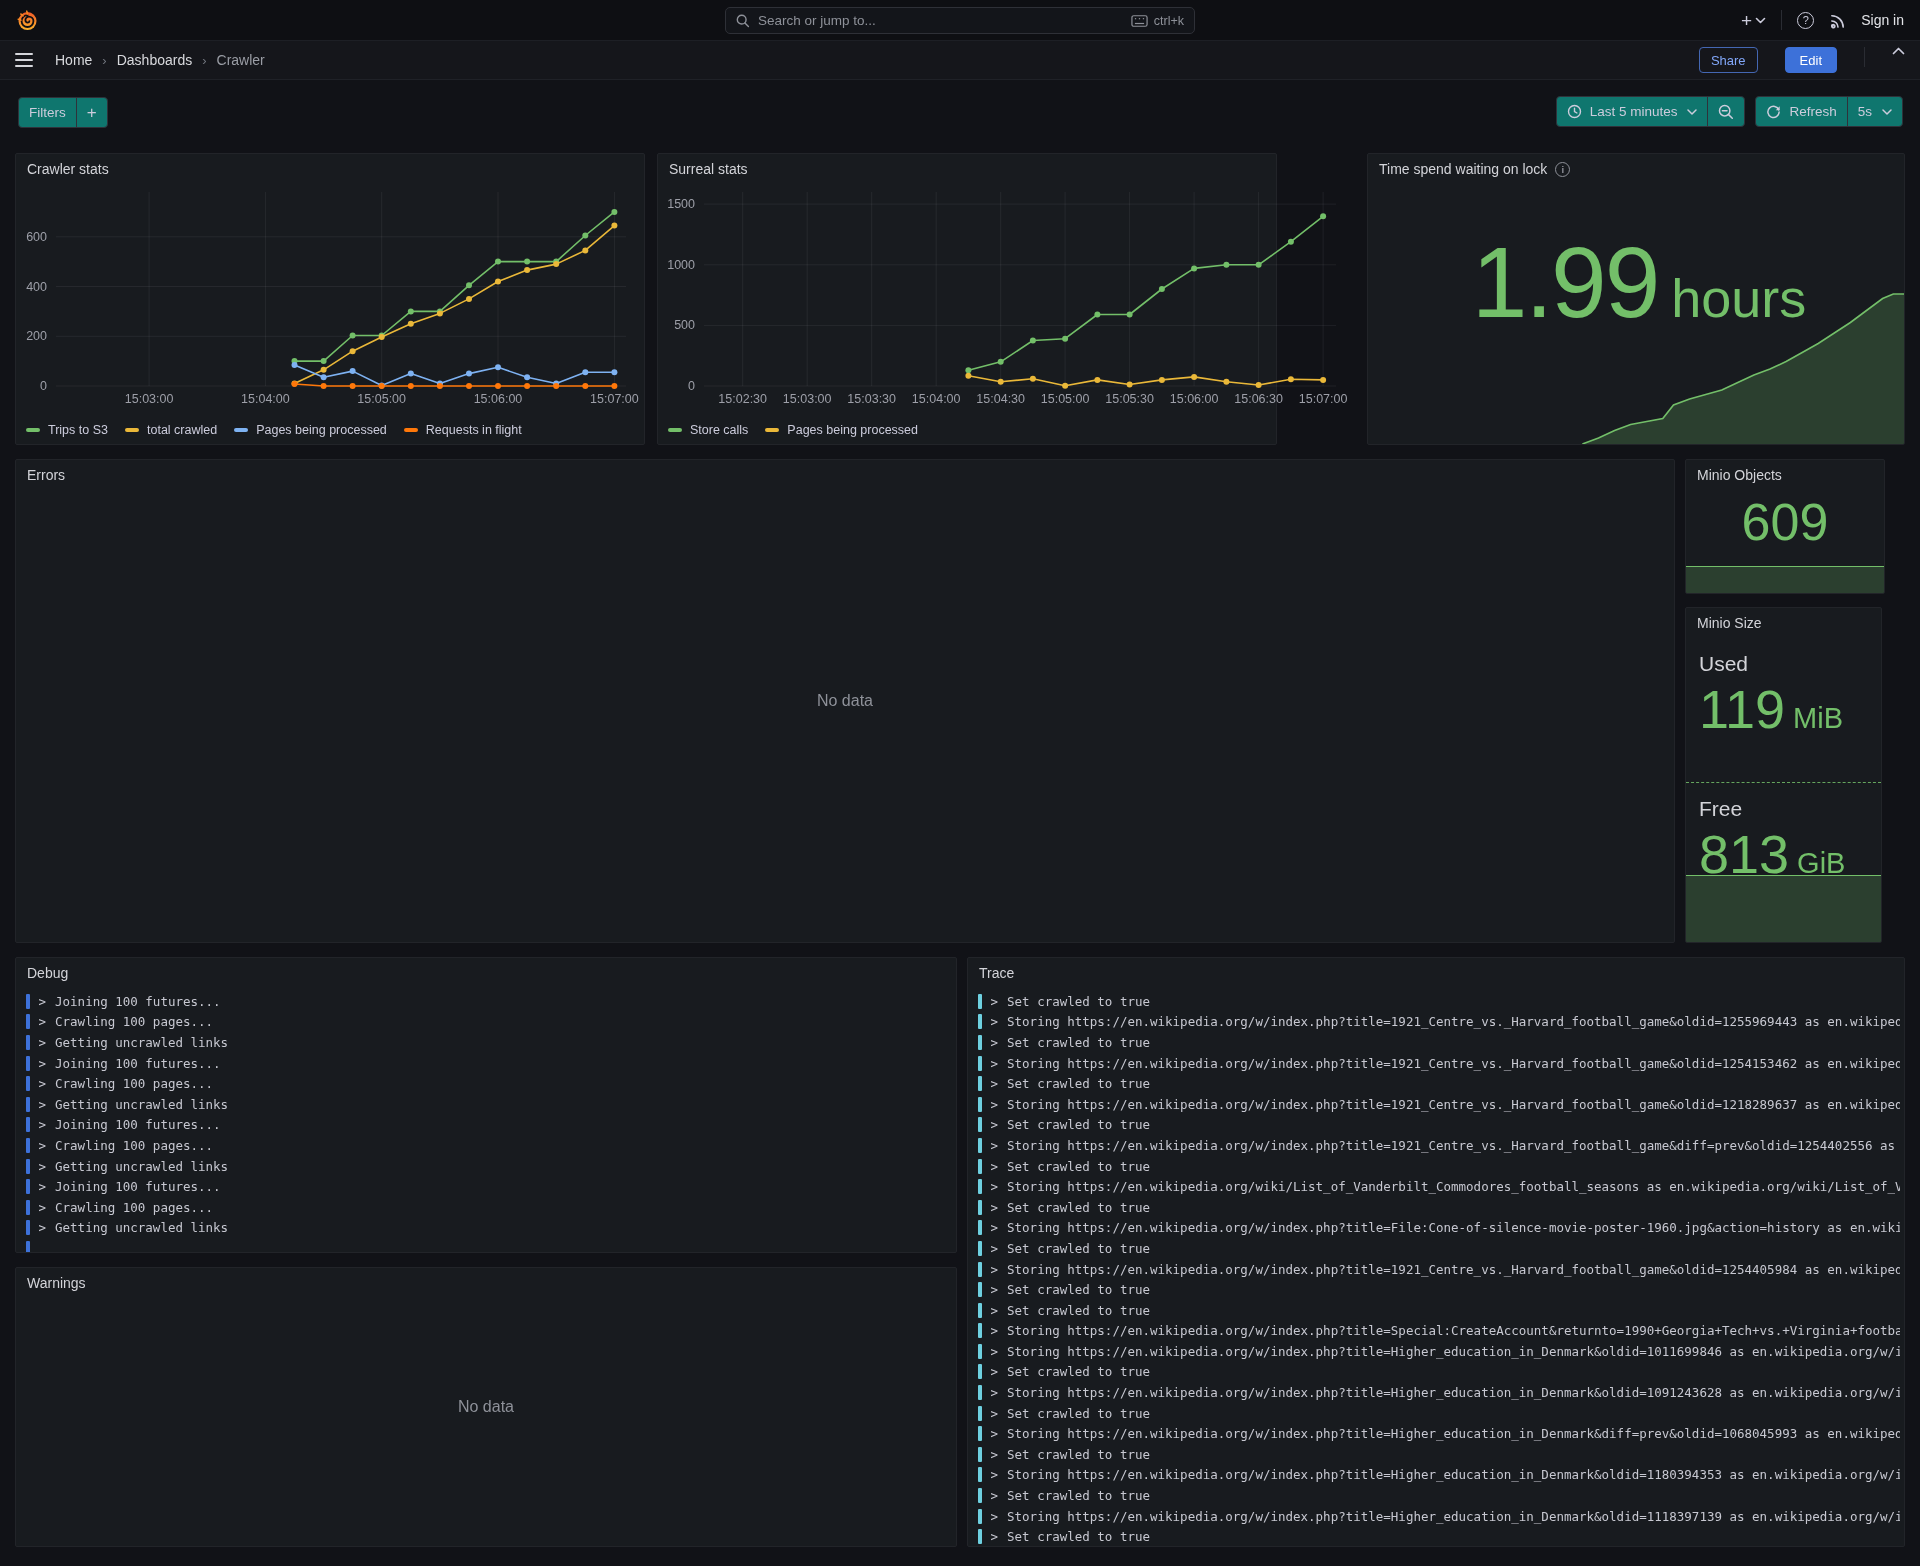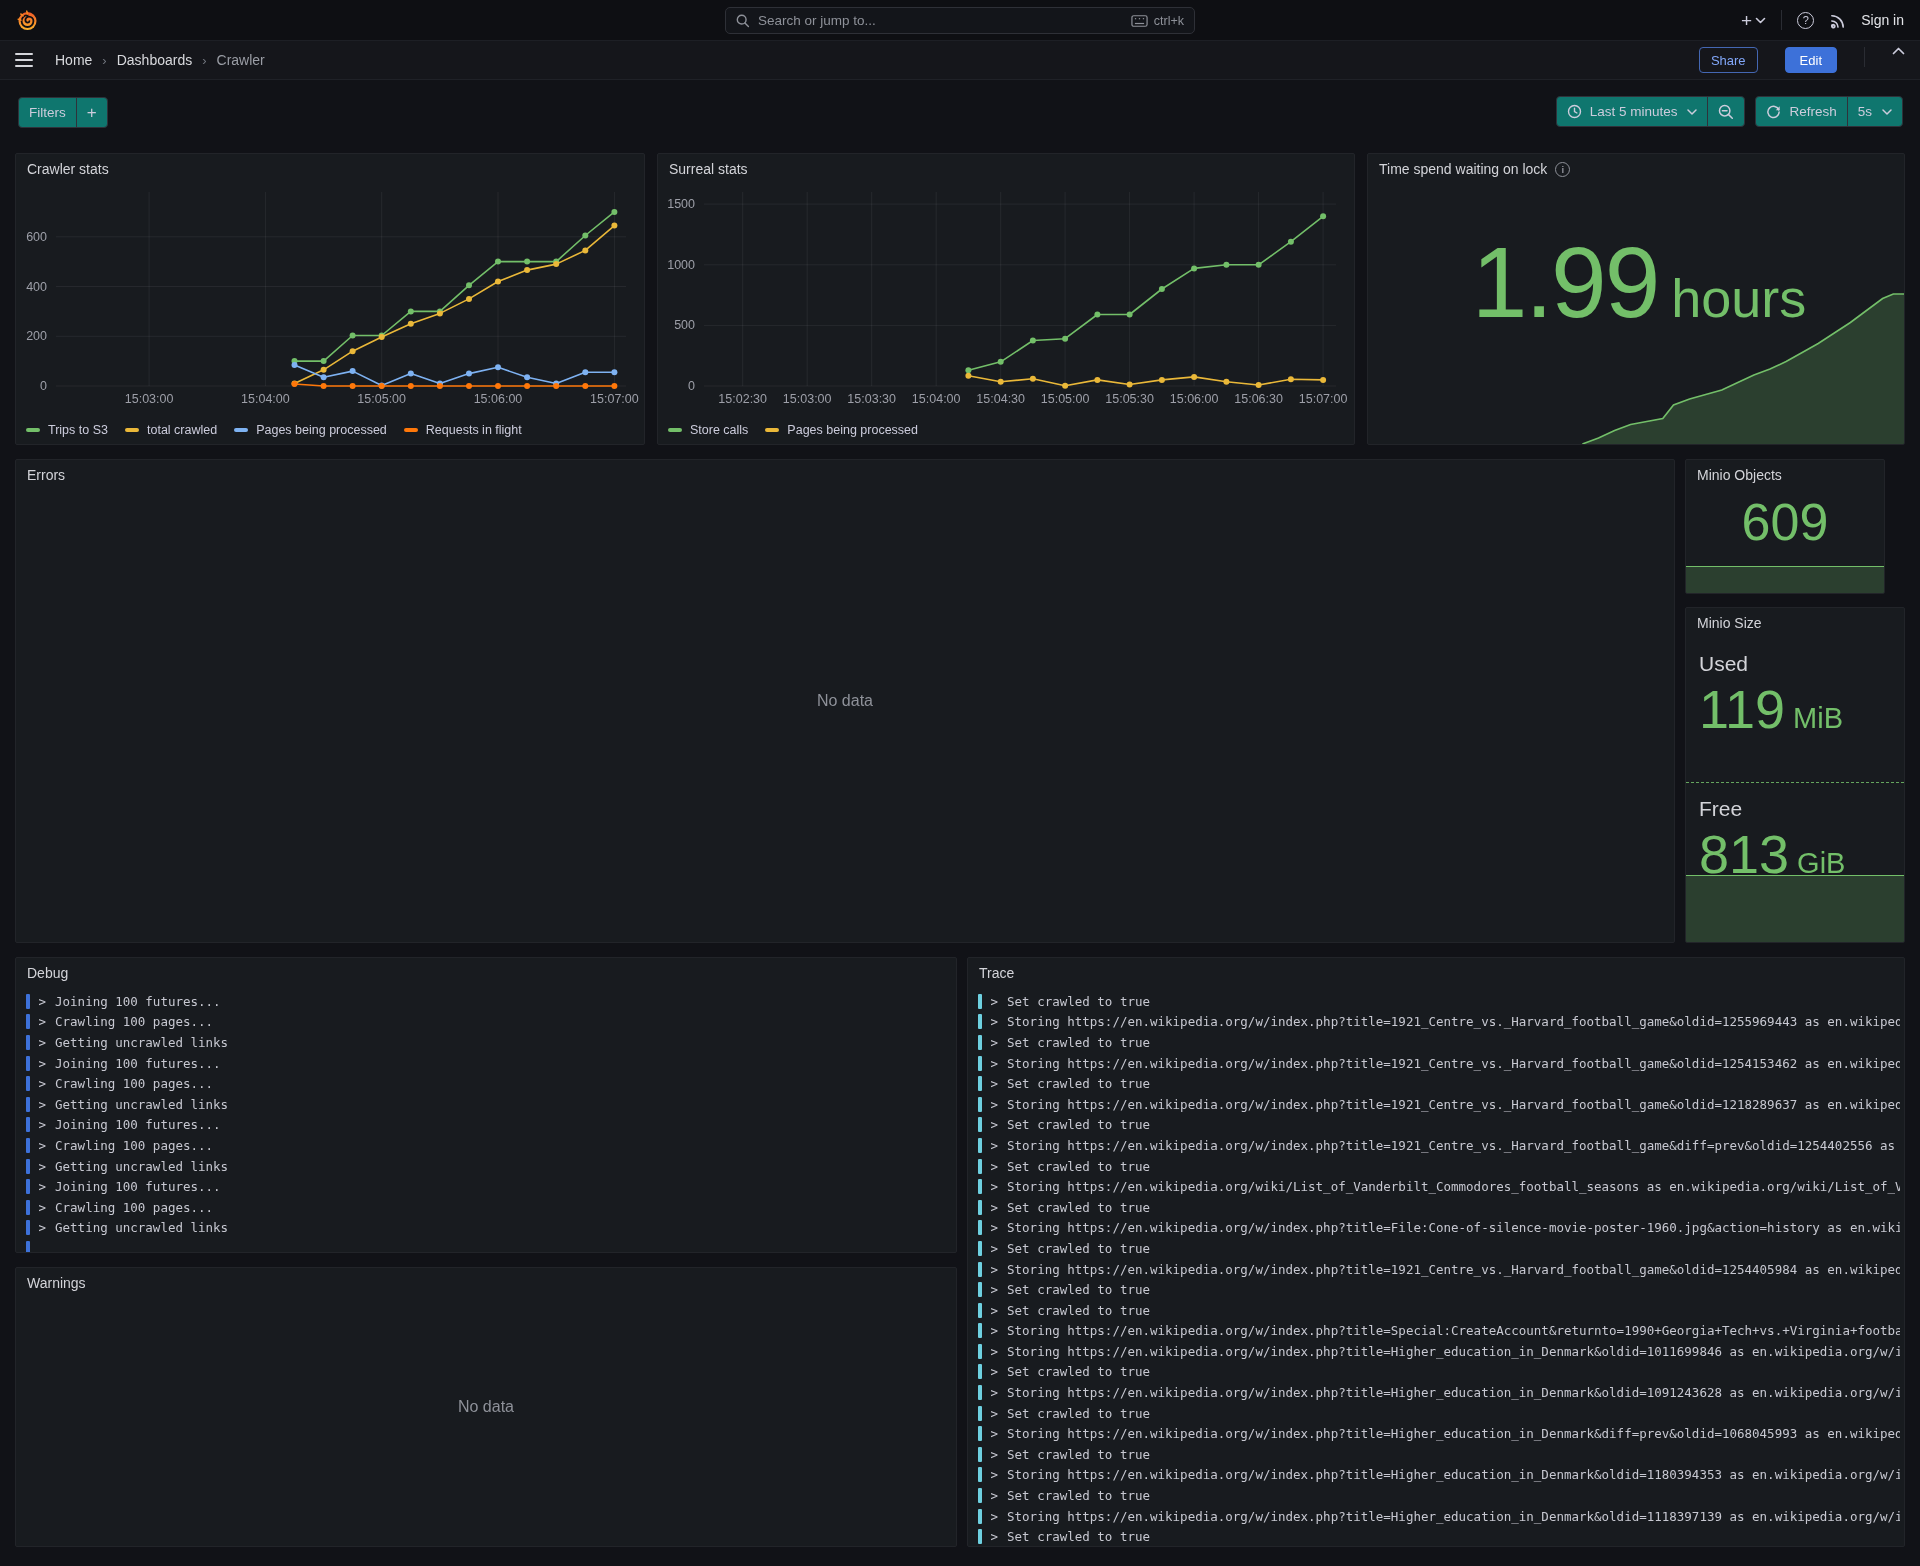--- a/index.html
+++ b/index.html
@@ -67,25 +67,25 @@
 
   
   .panel {
     position:absolute; background:#181b1f; border:1px solid #222429; border-radius:2px;
   }
   .panel-title {
     height:30px; display:flex; align-items:center; gap:8px; padding:0 11px;
     font-size:14px; font-weight:500; color:#d3d4d9; cursor:pointer;
   }
   #p-crawler  { left:15px;  top:153px; width:630px;  height:292px; }
-  #p-surreal  { left:657px; top:153px; width:698px;  height:292px; }
+  #p-surreal  { left:657px; top:153px; width:620px;  height:292px; }
   #p-lock     { left:1367px;top:153px; width:538px;  height:292px; overflow:hidden; }
   #p-errors   { left:15px;  top:459px; width:1660px; height:484px; }
   #p-minobj   { left:1685px;top:459px; width:200px;  height:135px; overflow:hidden; }
-  #p-minsize  { left:1685px;top:607px; width:220px;  height:336px; overflow:hidden; }
+  #p-minsize  { left:1685px;top:607px; width:197px;  height:336px; overflow:hidden; }
   #p-debug    { left:15px;  top:957px; width:942px;  height:296px; overflow:hidden; }
   #p-trace    { left:967px; top:957px; width:938px;  height:590px; overflow:hidden; }
   #p-warnings { left:15px;  top:1267px;width:942px;  height:280px; }
 
   .chart-svg { position:absolute; left:0; top:28px; }
   .legend {
     position:absolute; left:10px; bottom:7px; display:flex; gap:17px; align-items:center;
     font-size:12.5px; color:#ccccdc; white-space:nowrap;
   }
   .legend-item { display:flex; align-items:center; gap:8px; cursor:pointer; }

